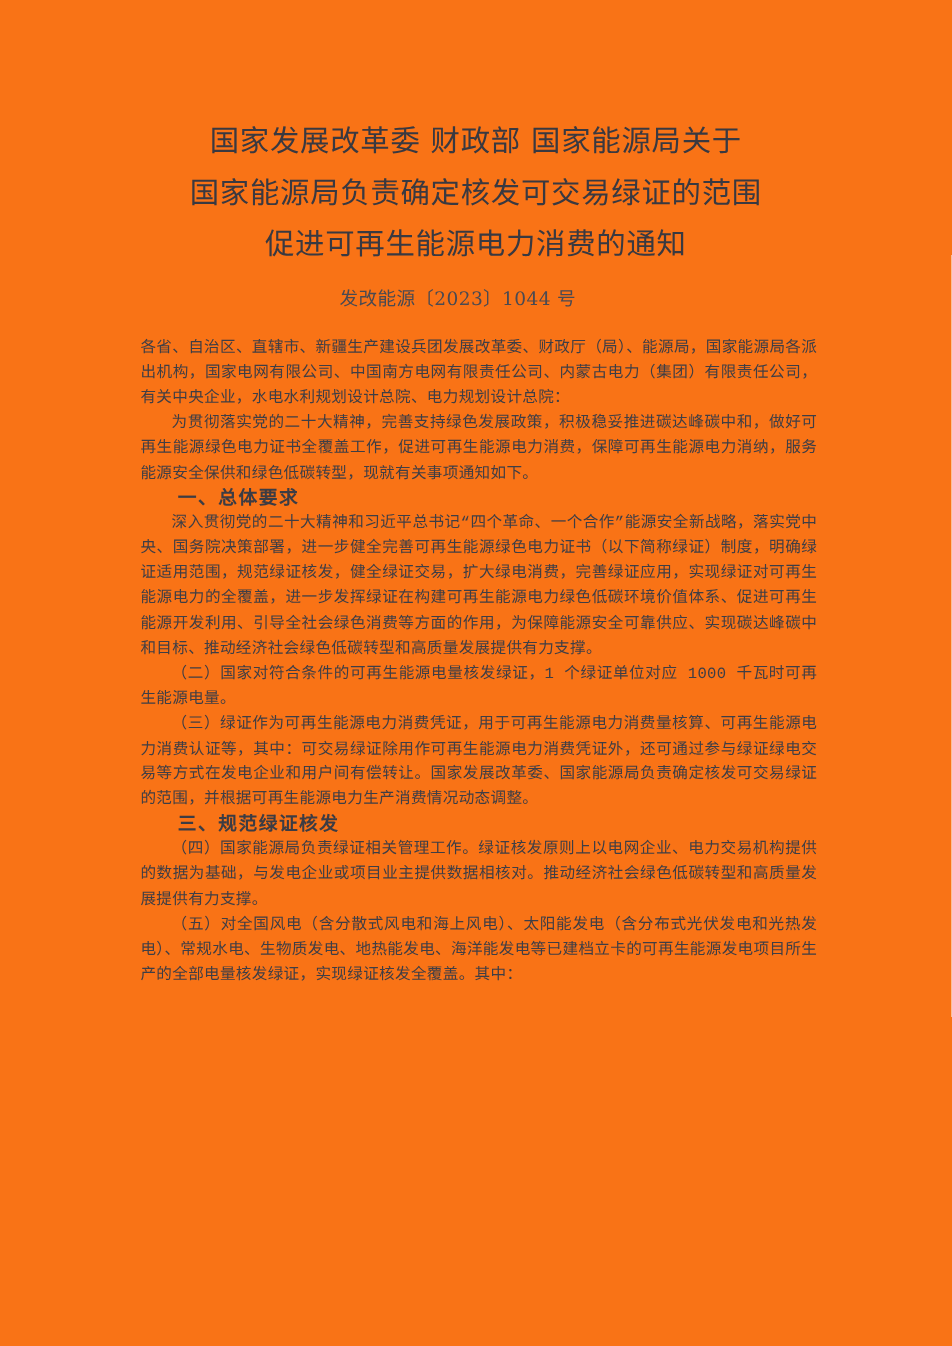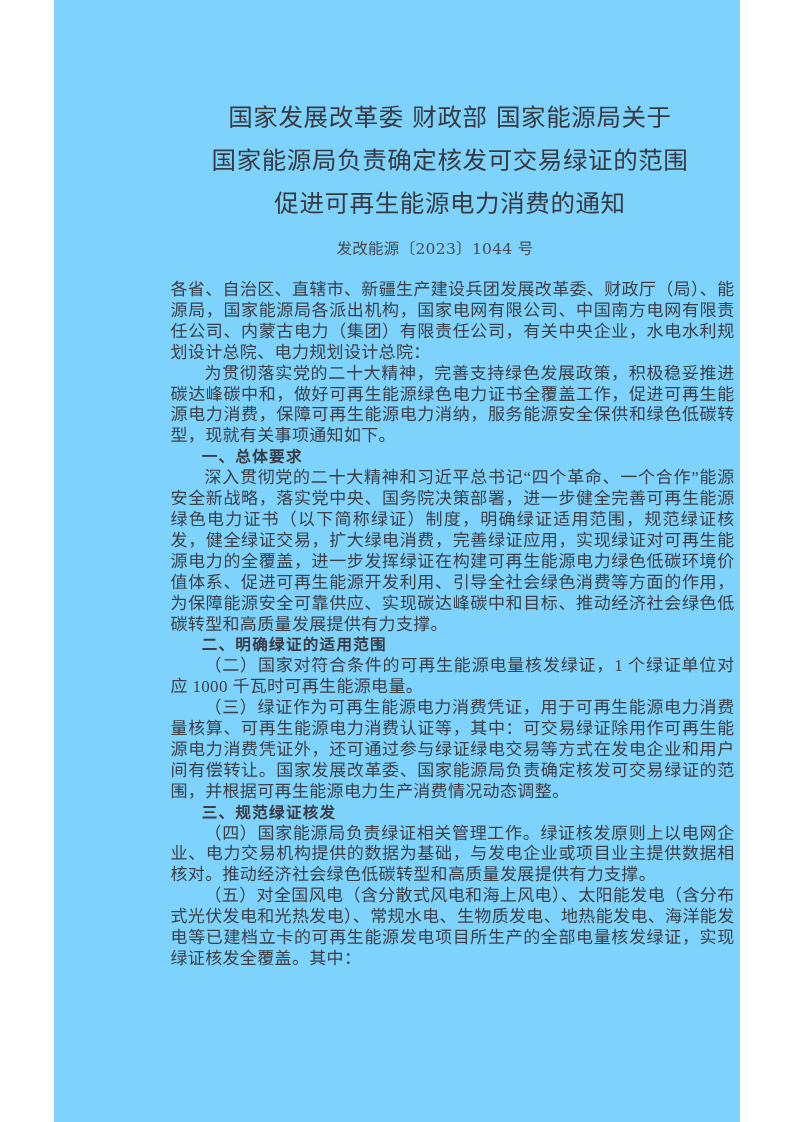--- a/index.html
+++ b/index.html
@@ -4,24 +4,24 @@
 <title>发改能源〔2023〕1044 号</title>
 <style>
   html, body {
     margin: 0;
     padding: 0;
     background: #ffffff;
   }
 
   .page {
     position: relative;
-    width: 686px;
+    width: 793px;
     height: 1122px;
     margin: 0 auto;
-    background: #7dd3fc;
+    background: #f97316;
     overflow: hidden;
     box-sizing: border-box;
     font-family: "DejaVu Serif", "Liberation Serif", serif;
     color: #3a3a42;
     -webkit-font-smoothing: antialiased;
   }
 
   
   .doc-title {
     margin: 0;
@@ -62,29 +62,29 @@
   .doc-body {
     position: absolute;
     left: 117px;
     top: 280px;
     width: 564px;
   }
 
   .para {
     margin: 0;
     padding: 0;
-    font-size: 17px;
+    font-size: 13px;
     line-height: 20.9px;
     text-align: justify;
     text-justify: inter-ideograph;
     text-align-last: left;
     letter-spacing: 0.02em;
     color: #3e3e46;
     word-break: break-all;
-    font-family: Liberation Serif, serif;
+    font-family: Liberation Mono, monospace;
   }
 
   .para.indent {
     text-indent: 2em;
   }
 
   .para.heading {
     text-indent: 2em;
     font-weight: 700;
     font-family: "DejaVu Sans", "Liberation Sans", sans-serif;
@@ -108,21 +108,20 @@
     <span class="title-line">促进可再生能源电力消费的通知</span>
   </div>
 
   <div class="doc-number">发改能源〔2023〕1044 号</div>
 
   <div class="doc-body">
     <p class="para">各省、自治区、直辖市、新疆生产建设兵团发展改革委、财政厅（局）、能源局，国家能源局各派出机构，国家电网有限公司、中国南方电网有限责任公司、内蒙古电力（集团）有限责任公司，有关中央企业，水电水利规划设计总院、电力规划设计总院：</p>
     <p class="para indent">为贯彻落实党的二十大精神，完善支持绿色发展政策，积极稳妥推进碳达峰碳中和，做好可再生能源绿色电力证书全覆盖工作，促进可再生能源电力消费，保障可再生能源电力消纳，服务能源安全保供和绿色低碳转型，现就有关事项通知如下。</p>
     <p class="para heading">一、总体要求</p>
     <p class="para indent">深入贯彻党的二十大精神和习近平总书记“四个革命、一个合作”能源安全新战略，落实党中央、国务院决策部署，进一步健全完善可再生能源绿色电力证书（以下简称绿证）制度，明确绿证适用范围，规范绿证核发，健全绿证交易，扩大绿电消费，完善绿证应用，实现绿证对可再生能源电力的全覆盖，进一步发挥绿证在构建可再生能源电力绿色低碳环境价值体系、促进可再生能源开发利用、引导全社会绿色消费等方面的作用，为保障能源安全可靠供应、实现碳达峰碳中和目标、推动经济社会绿色低碳转型和高质量发展提供有力支撑。</p>
-    <p class="para heading">二、明确绿证的适用范围</p>
     <p class="para indent">（二）国家对符合条件的可再生能源电量核发绿证，1 个绿证单位对应 1000 千瓦时可再生能源电量。</p>
     <p class="para indent">（三）绿证作为可再生能源电力消费凭证，用于可再生能源电力消费量核算、可再生能源电力消费认证等，其中：可交易绿证除用作可再生能源电力消费凭证外，还可通过参与绿证绿电交易等方式在发电企业和用户间有偿转让。国家发展改革委、国家能源局负责确定核发可交易绿证的范围，并根据可再生能源电力生产消费情况动态调整。</p>
     <p class="para heading">三、规范绿证核发</p>
     <p class="para indent">（四）国家能源局负责绿证相关管理工作。绿证核发原则上以电网企业、电力交易机构提供的数据为基础，与发电企业或项目业主提供数据相核对。推动经济社会绿色低碳转型和高质量发展提供有力支撑。</p>
     <p class="para indent">（五）对全国风电（含分散式风电和海上风电）、太阳能发电（含分布式光伏发电和光热发电）、常规水电、生物质发电、地热能发电、海洋能发电等已建档立卡的可再生能源发电项目所生产的全部电量核发绿证，实现绿证核发全覆盖。其中：</p>
   </div>
 
 </div>
 
 </body></html>

